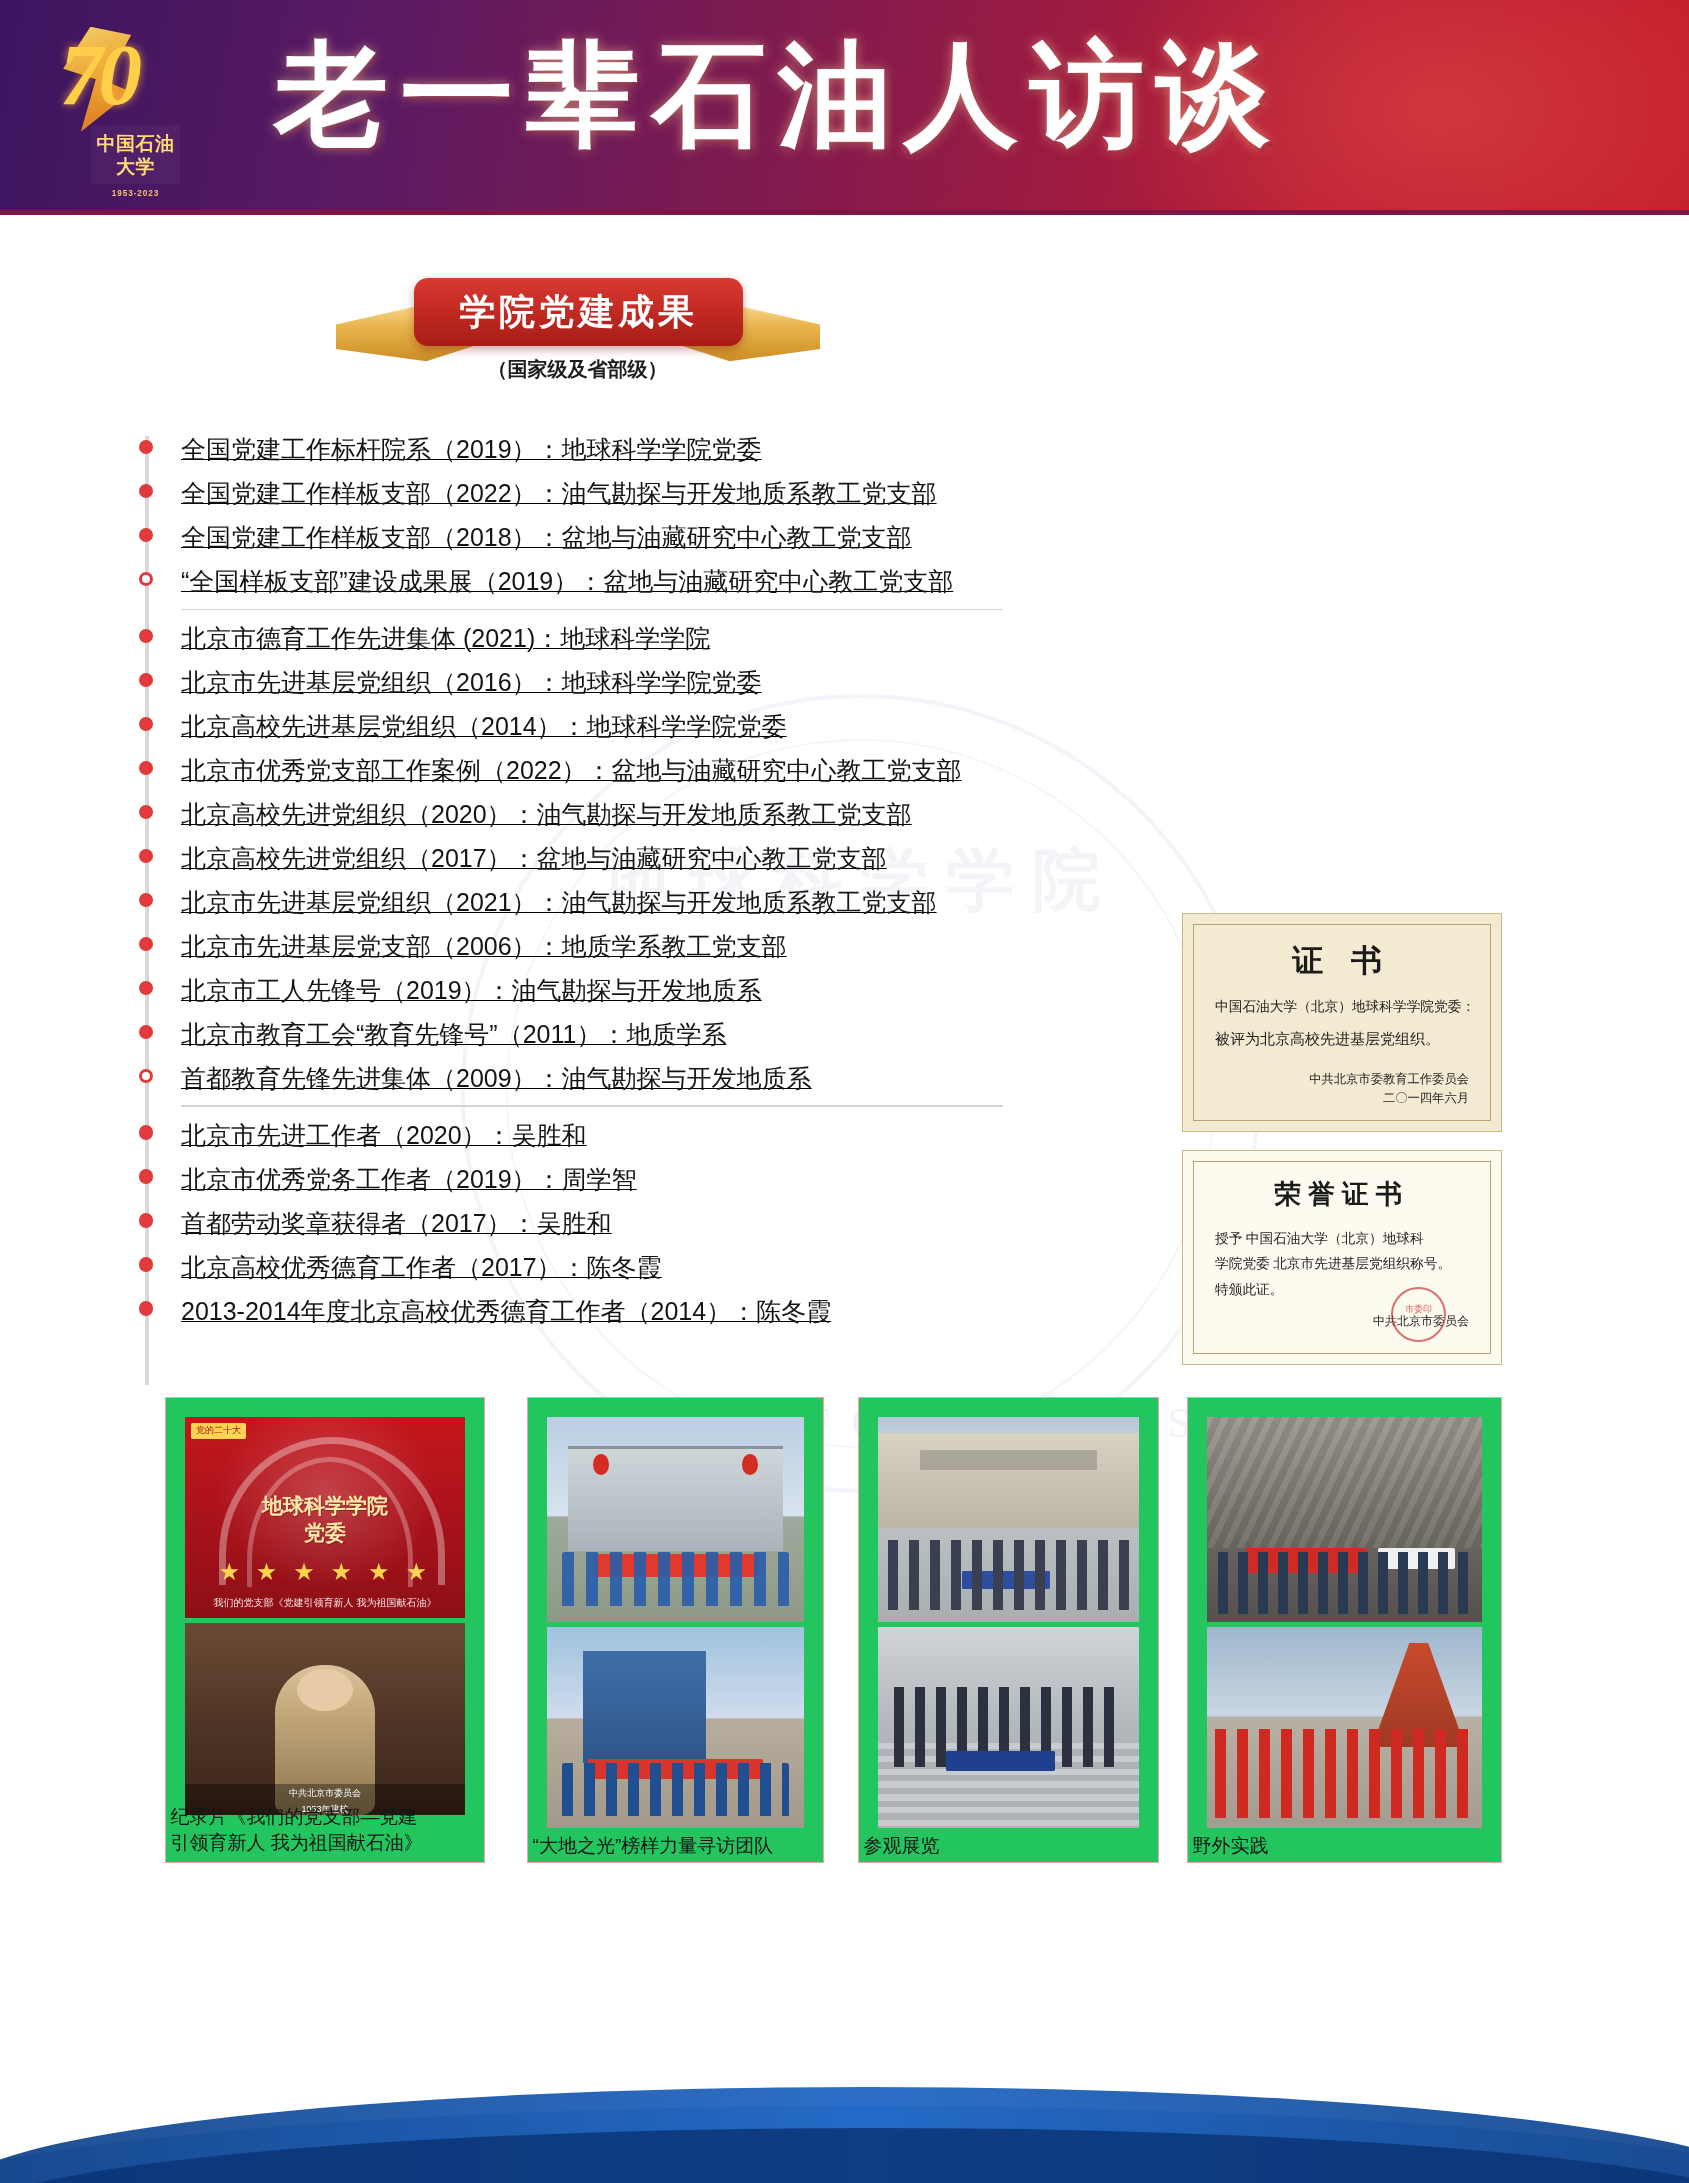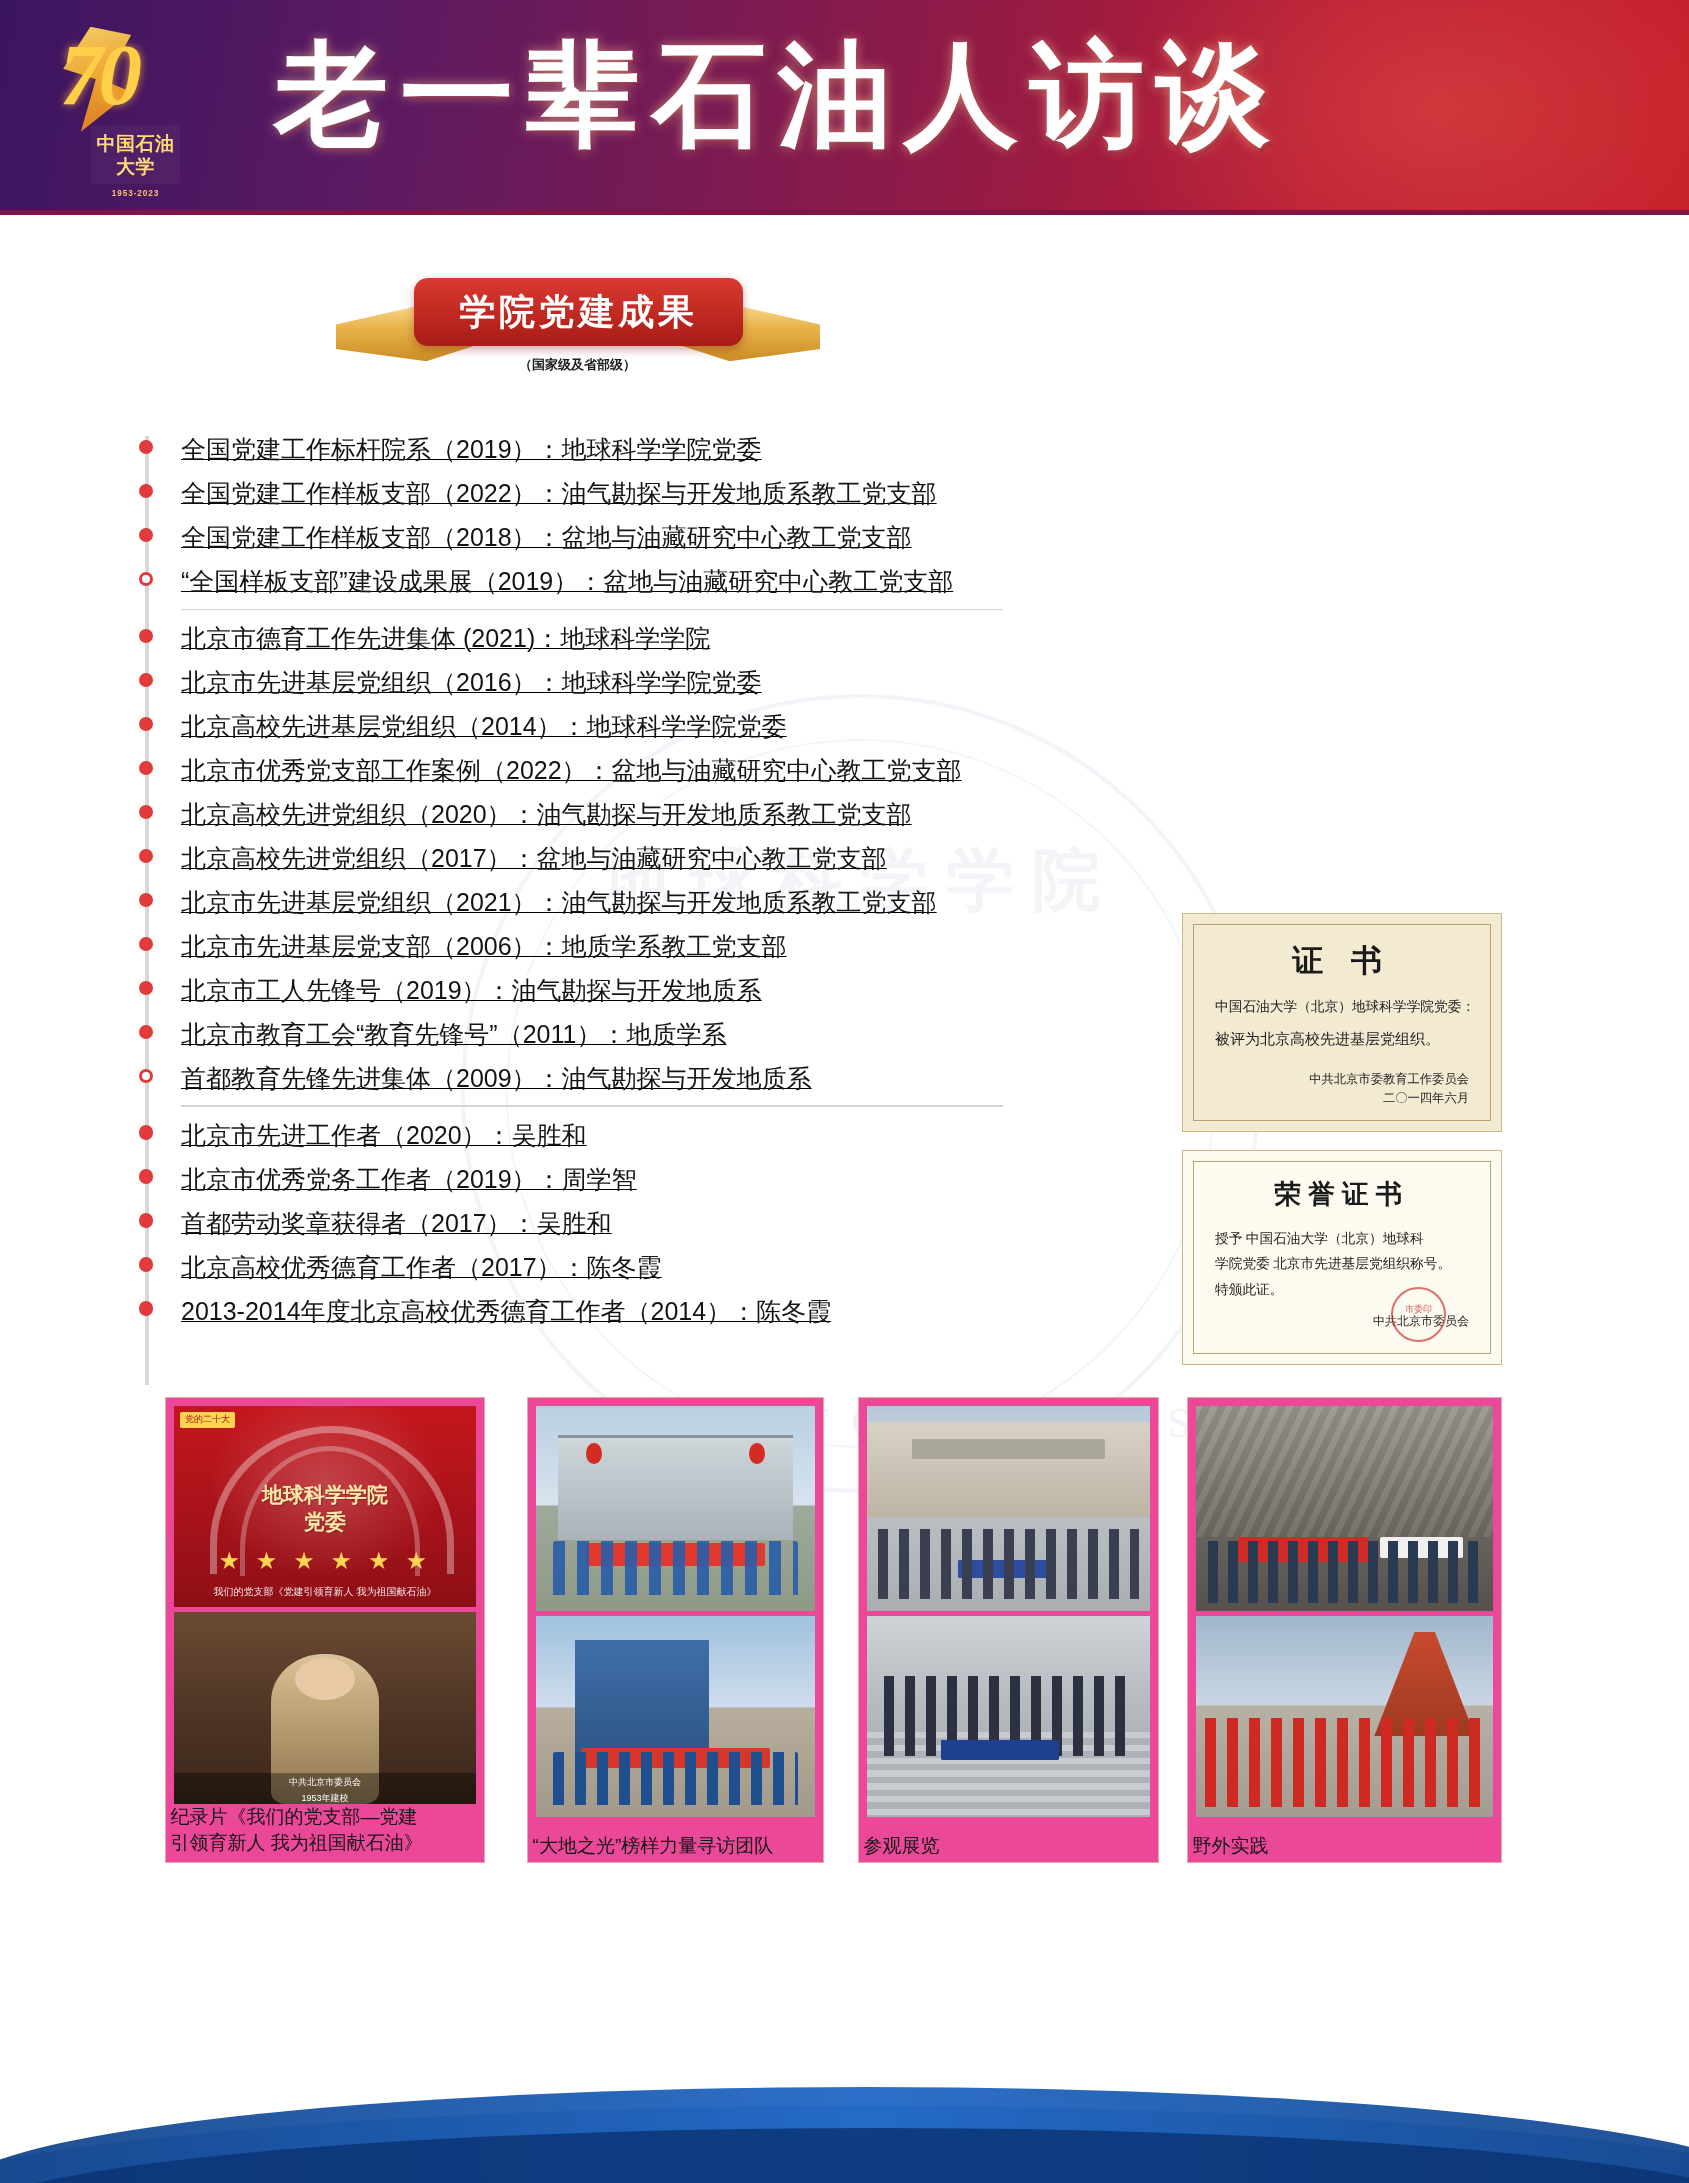--- a/index.html
+++ b/index.html
@@ -212,21 +212,21 @@
     font-weight: bold;
     letter-spacing: 3.7px;
     white-space: nowrap;
   }
   .ribbon-sub {
     position: absolute;
     left: 78px;
     top: 78px;
     width: 329px;
     text-align: center;
-    font-size: 13px;
+    font-size: 20px;
     font-weight: bold;
     color: #1c1c1c;
     white-space: nowrap;
   }
 
   
   .timeline {
     position: absolute;
     left: 145px;
     top: 436px;
@@ -344,22 +344,22 @@
     line-height: 12px;
     padding-top: 13.7px;
     box-sizing: border-box;
   }
 
   
   .photo-col {
     position: absolute;
     box-sizing: border-box;
     border: 1.4px solid #e8a7a7;
-    background: #ec4899;
-    padding: 8px;
+    background: #22c55e;
+    padding: 19px;
   }
   .col-1 { left: 165px; top: 1397px; width: 320px; height: 466px; }
   .col-2 { left: 527px; top: 1397px; width: 297px; height: 466px; }
   .col-3 { left: 858px; top: 1397px; width: 301px; height: 466px; }
   .col-4 { left: 1187px; top: 1397px; width: 315px; height: 466px; }
 
   .ph {
     position: relative;
     width: 100%;
     overflow: hidden;

